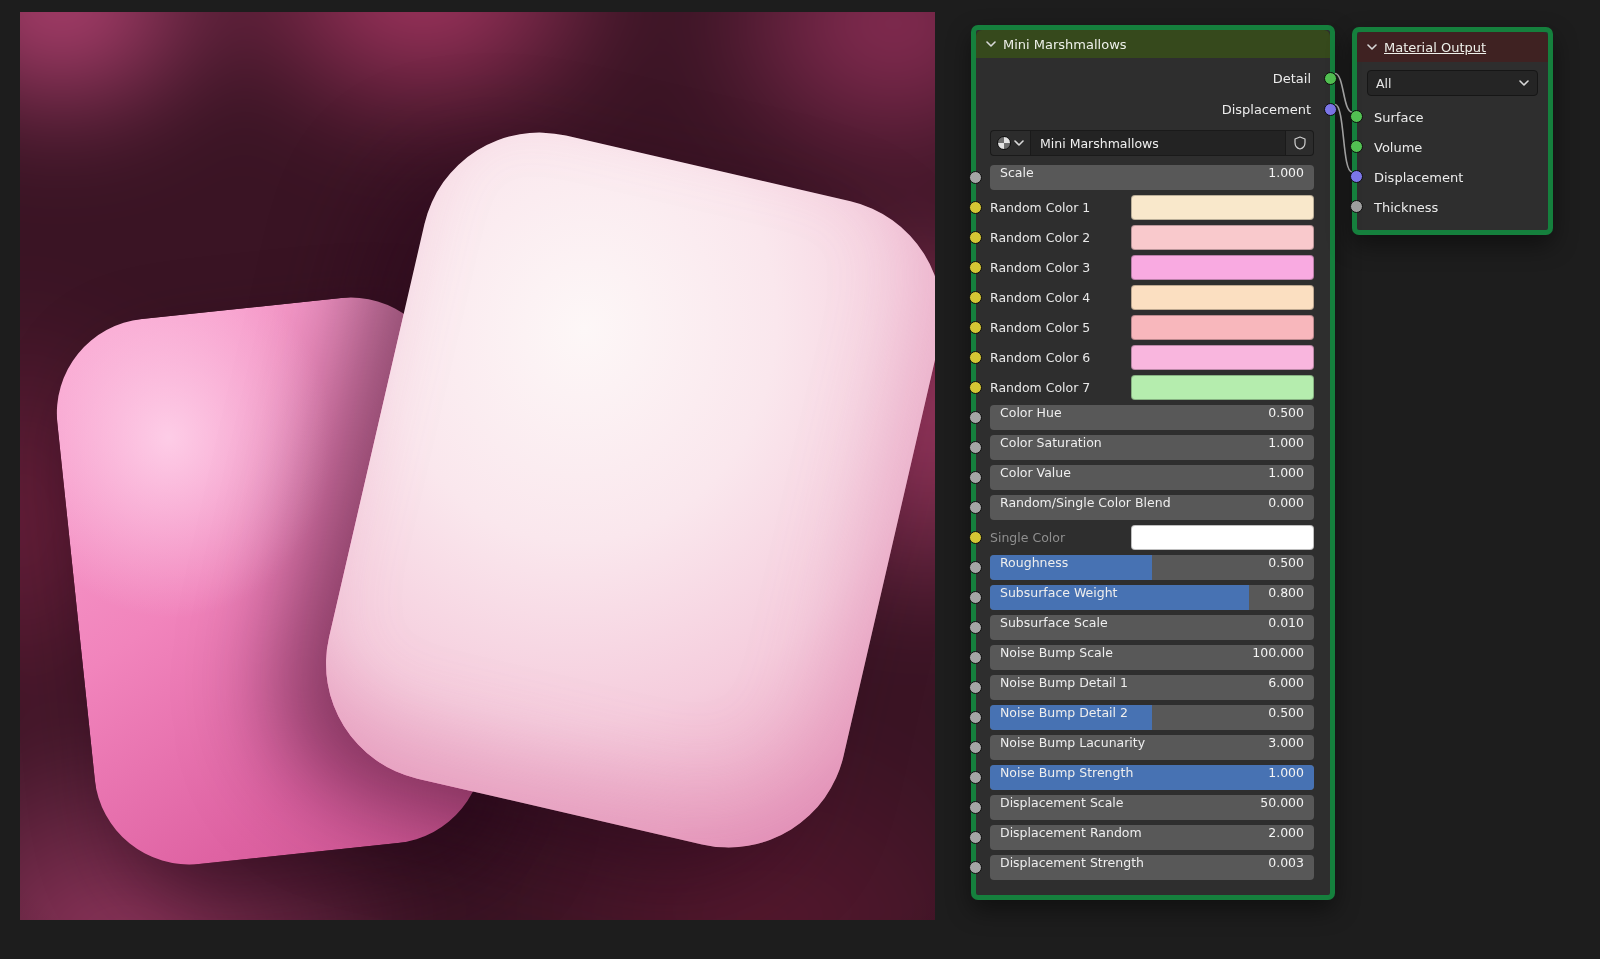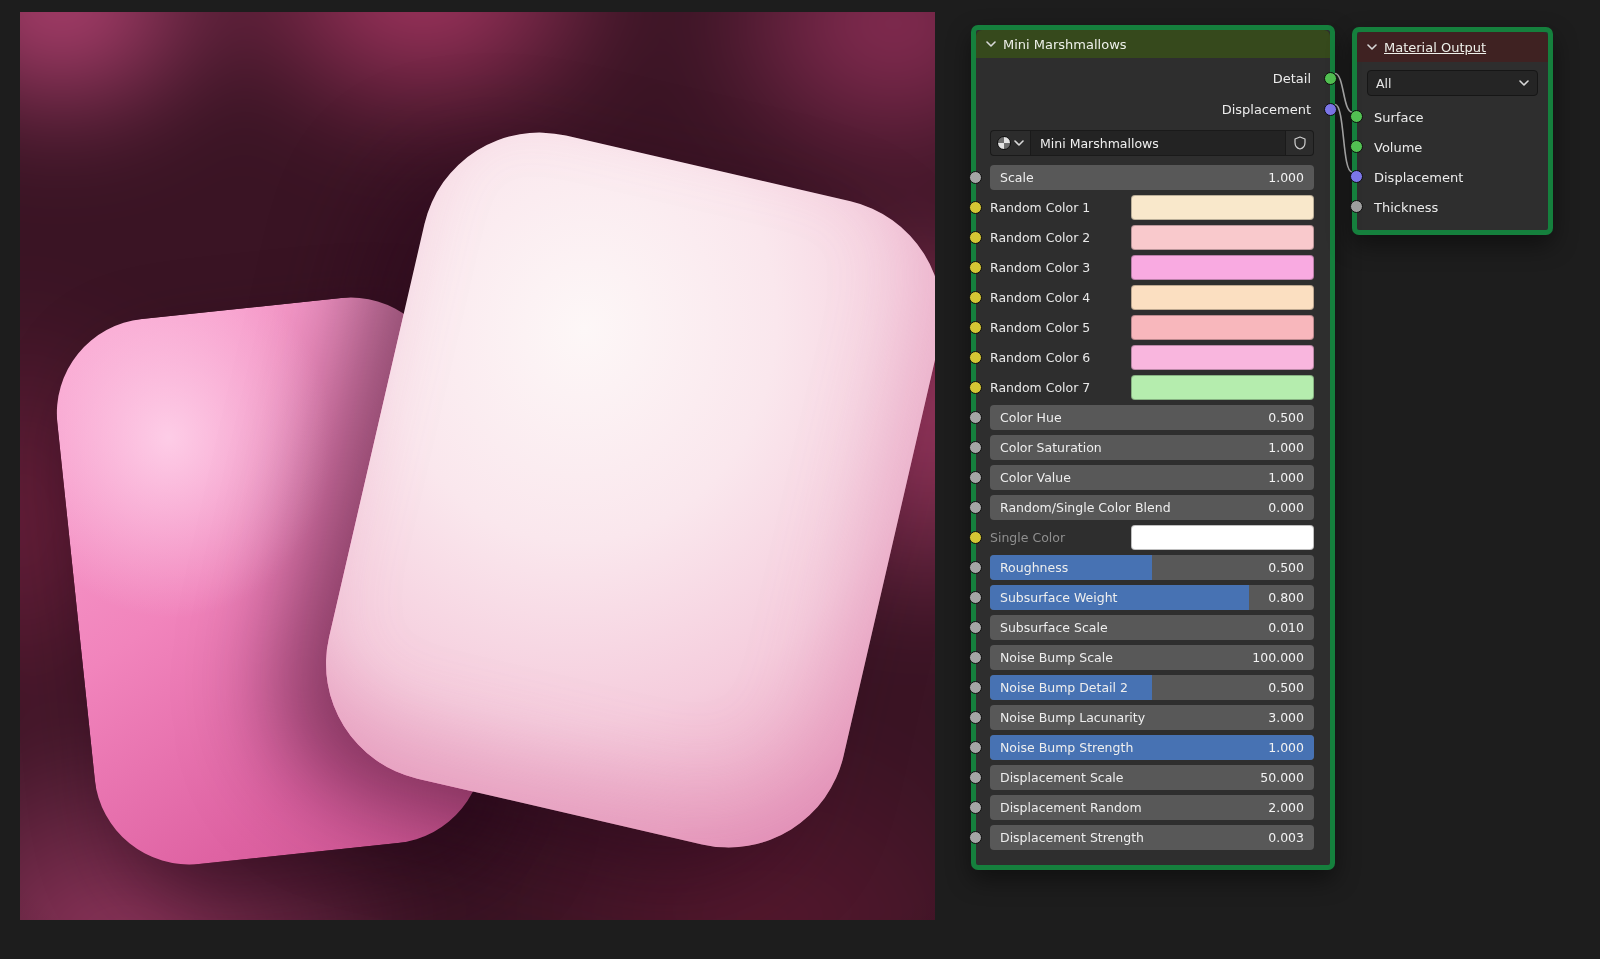--- a/index.html
+++ b/index.html
@@ -74,21 +74,21 @@
   .mat-name { flex:1; display:flex; align-items:center; padding:0 9px;
     background:#232323; border:1px solid #1a1a1a; color:#f0f0f0; font-size:12.5px; cursor:text; }
   .mat-shield { width:28px; display:flex; align-items:center; justify-content:center;
     background:#2c2c2c; border:1px solid #1a1a1a; border-left:none; border-radius:0 4px 4px 0; cursor:pointer; }
   .shield-svg { width:12px; height:14px; }
   .shield-svg path { fill:none; stroke:#cfcfcf; stroke-width:1.2; stroke-linejoin:round; }
 
   .params { padding:6px 16px 10px 14px; }
   .row { position:relative; height:25px; margin-bottom:5px; display:flex; align-items:center; }
   .slider { position:relative; flex:1; height:25px; background:#585858; border-radius:4px;
-    overflow:hidden; display:flex; align-items:center; justify-content:space-between;
+    overflow:hidden; display:flex; align-items:flex-start; justify-content:space-between;
     padding:0 10px; cursor:ew-resize; }
   .fill { position:absolute; left:0; top:0; bottom:0; background:#4772b3; width:0%; }
   .sl, .sv { position:relative; z-index:1; }
   .sl { color:#eeeeee; }
   .sv { color:#f3f3f3; }
   .clabel { width:141px; color:#e9e9e9; }
   .clabel.dim { color:#8f8f8f; }
   .swatch { flex:1; height:25px; border-radius:4px; border:1px solid rgba(0,0,0,.25); cursor:pointer; }
 
   
@@ -265,20 +265,28 @@
       <span class="socket in" style="background: rgb(165, 165, 165);"></span>
       <div class="slider">
         <span class="fill" style="width: 0%;"></span>
         <span class="sl">Noise Bump Scale</span>
         <span class="sv">100.000</span>
       </div>
     </div>
     <div class="row">
       <span class="socket in" style="background: rgb(165, 165, 165);"></span>
       <div class="slider">
+        <span class="fill" style="width: 0%;"></span>
+        <span class="sl">Noise Bump Detail 1</span>
+        <span class="sv">6.000</span>
+      </div>
+    </div>
+    <div class="row">
+      <span class="socket in" style="background: rgb(165, 165, 165);"></span>
+      <div class="slider">
         <span class="fill" style="width: 50%;"></span>
         <span class="sl">Noise Bump Detail 2</span>
         <span class="sv">0.500</span>
       </div>
     </div>
     <div class="row">
       <span class="socket in" style="background: rgb(165, 165, 165);"></span>
       <div class="slider">
         <span class="fill" style="width: 0%;"></span>
         <span class="sl">Noise Bump Lacunarity</span>

